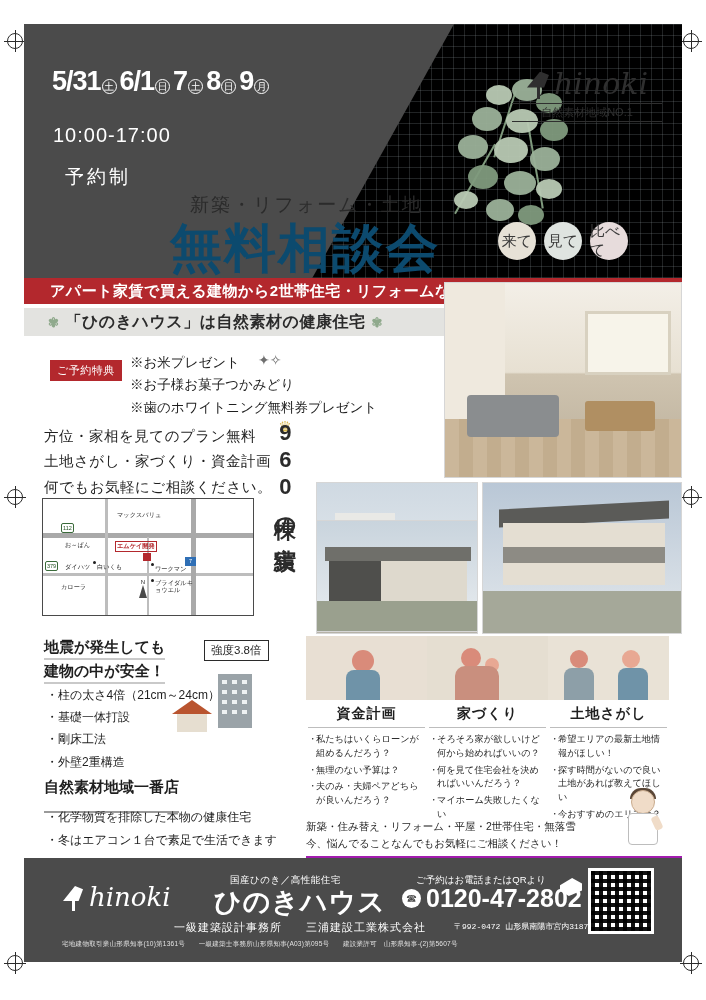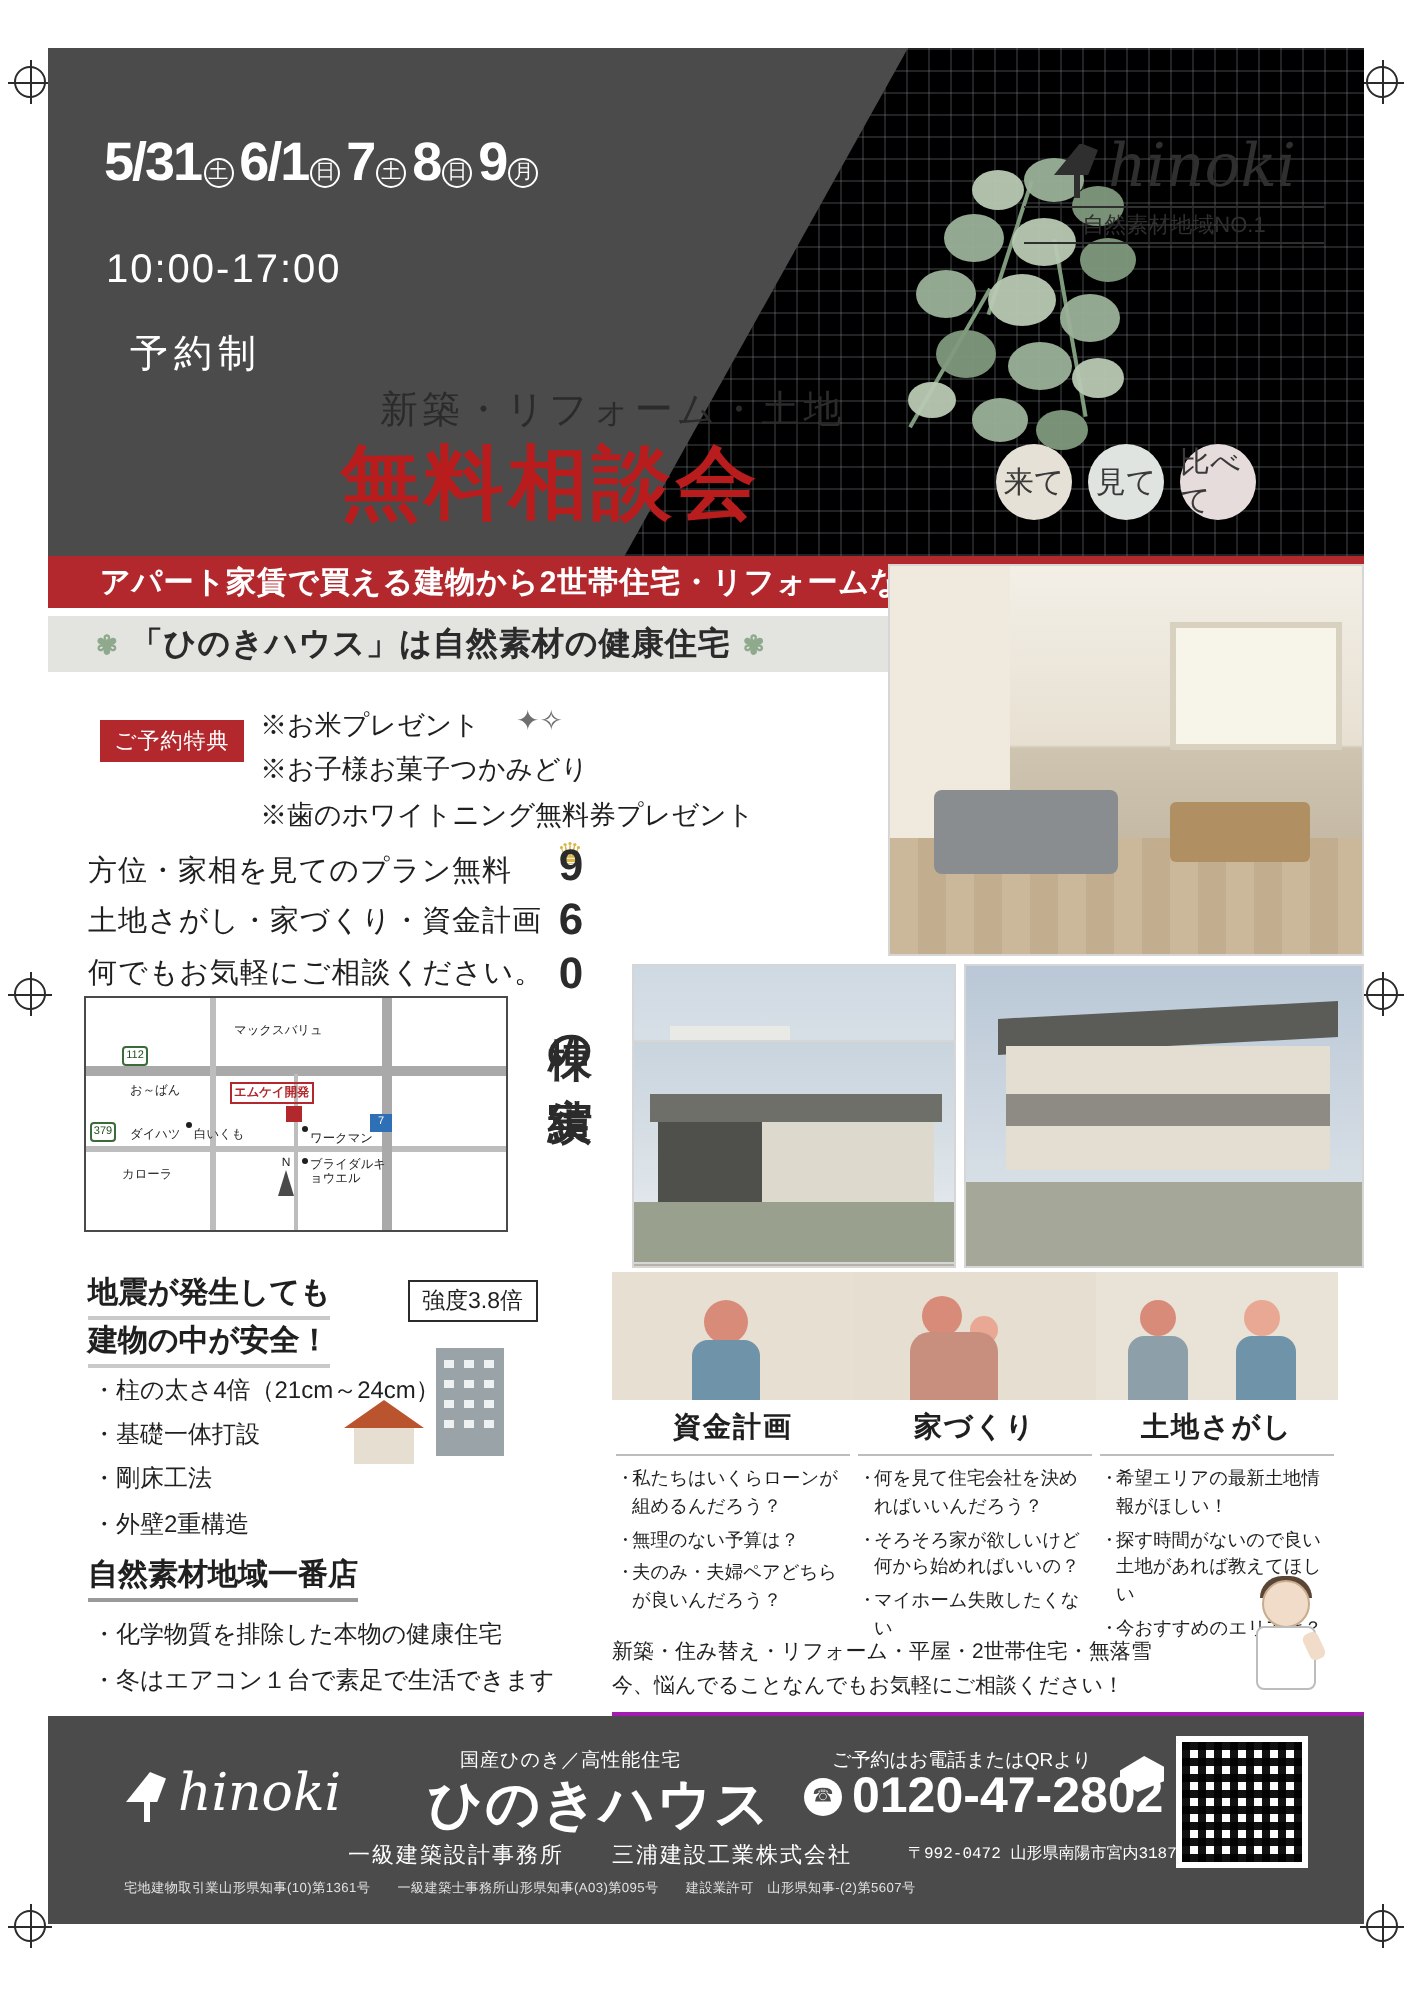--- a/index.html
+++ b/index.html
@@ -93,21 +93,21 @@
   .euca .lf.d { background: #7f9a7d; }
   .euca .lf.l { background: #b8c9b3; }
 
   
   .h-sub {
     position: absolute; left: 190px; top: 192px;
     font-size: 19px; color: #2b2b2b; letter-spacing: 2px;
   }
   .h-main {
     position: absolute; left: 170px; top: 214px;
-    font-size: 40px; font-weight: bold; color: #b91c1c; letter-spacing: 2px;
+    font-size: 52px; font-weight: bold; color: #0c4a6e; letter-spacing: 2px;
   }
   .kite-wrap { position: absolute; left: 498px; top: 222px; display: flex; gap: 8px; }
   .kite {
     width: 38px; height: 38px; border-radius: 50%;
     display: flex; align-items: center; justify-content: center;
     font-size: 15px; color: #3a3a3a;
   }
   .kite.k1 { background: #e6e1d6; }
   .kite.k2 { background: #dfe4e0; }
   .kite.k3 { background: #e7dcdc; }
@@ -240,21 +240,21 @@
   .bldg .b { position: absolute; left: 0; top: 0; width: 34px; height: 54px; background: #9aa3a8; }
   .bldg .w { position: absolute; width: 5px; height: 4px; background: #eef1f2; }
   .hse { position: absolute; left: 172px; top: 700px; width: 40px; height: 32px; }
   .hse .rf { position: absolute; left: 0; top: 0; width: 0; height: 0; border-left: 20px solid transparent; border-right: 20px solid transparent; border-bottom: 14px solid #b9542f; }
   .hse .bd { position: absolute; left: 5px; top: 14px; width: 30px; height: 18px; background: #e6ded0; }
 
   
   .nm-title {
     position: absolute; left: 44px; top: 778px;
     font-size: 15px; font-weight: bold; color: #1f1f1f;
-    border-bottom: 2px solid #9a9a9a; padding-bottom: 2px;
+    border-bottom: 2px solid #9a9a9a; padding-bottom: 14px;
   }
   .nm-list {
     position: absolute; left: 46px; top: 806px;
     font-size: 12px; color: #1f1f1f; line-height: 1.9;
   }
 
   
   .cards { position: absolute; left: 306px; top: 636px; width: 376px; height: 190px; display: flex; gap: 0; }
   .card { width: 121px; position: relative; }
   .card .art { height: 64px; position: relative; overflow: hidden; }
@@ -555,22 +555,22 @@
 
     <div class="card c2">
       <div class="art">
         <span class="person" style="left:34px;top:12px;width:20px;height:20px;background:#d98b7a;"></span>
         <span class="person" style="left:58px;top:22px;width:14px;height:14px;background:#e8a893;"></span>
         <span class="person" style="left:28px;top:30px;width:44px;height:34px;background:#c98f7e;border-radius:10px 10px 0 0;"></span>
       </div>
       <div class="ttl">家づくり</div>
       <div class="rule"></div>
       <ul>
+        <li>そろそろ家が欲しいけど何から始めればいいの？</li>
         <li>何を見て住宅会社を決めればいいんだろう？</li>
-        <li>そろそろ家が欲しいけど何から始めればいいの？</li>
         <li>マイホーム失敗したくない</li>
       </ul>
     </div>
 
     <div class="card c3">
       <div class="art">
         <span class="person" style="left:22px;top:14px;width:18px;height:18px;background:#d98b7a;"></span>
         <span class="person" style="left:74px;top:14px;width:18px;height:18px;background:#e8a893;"></span>
         <span class="person" style="left:16px;top:32px;width:30px;height:32px;background:#8d9fa8;border-radius:8px 8px 0 0;"></span>
         <span class="person" style="left:70px;top:32px;width:30px;height:32px;background:#6f93a8;border-radius:8px 8px 0 0;"></span>

